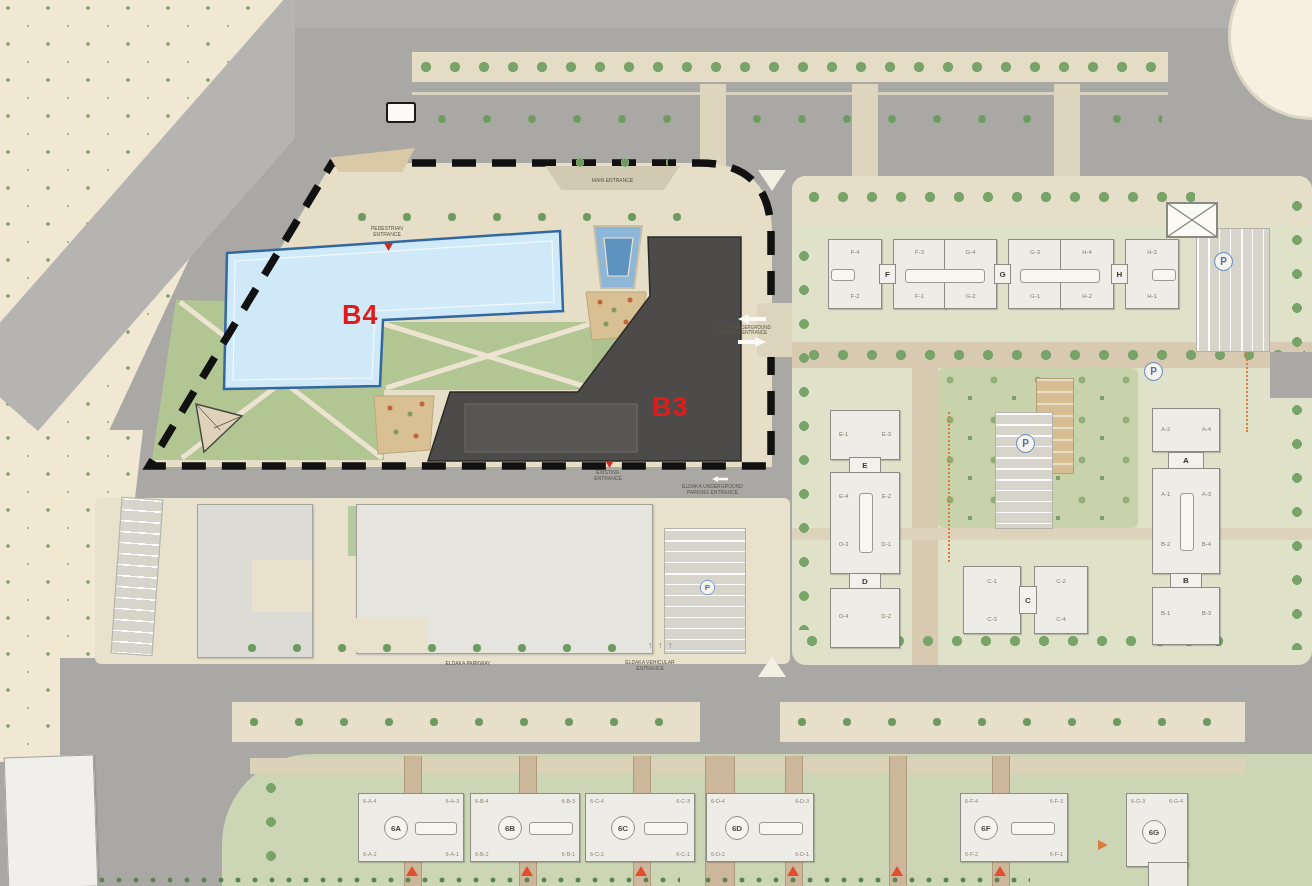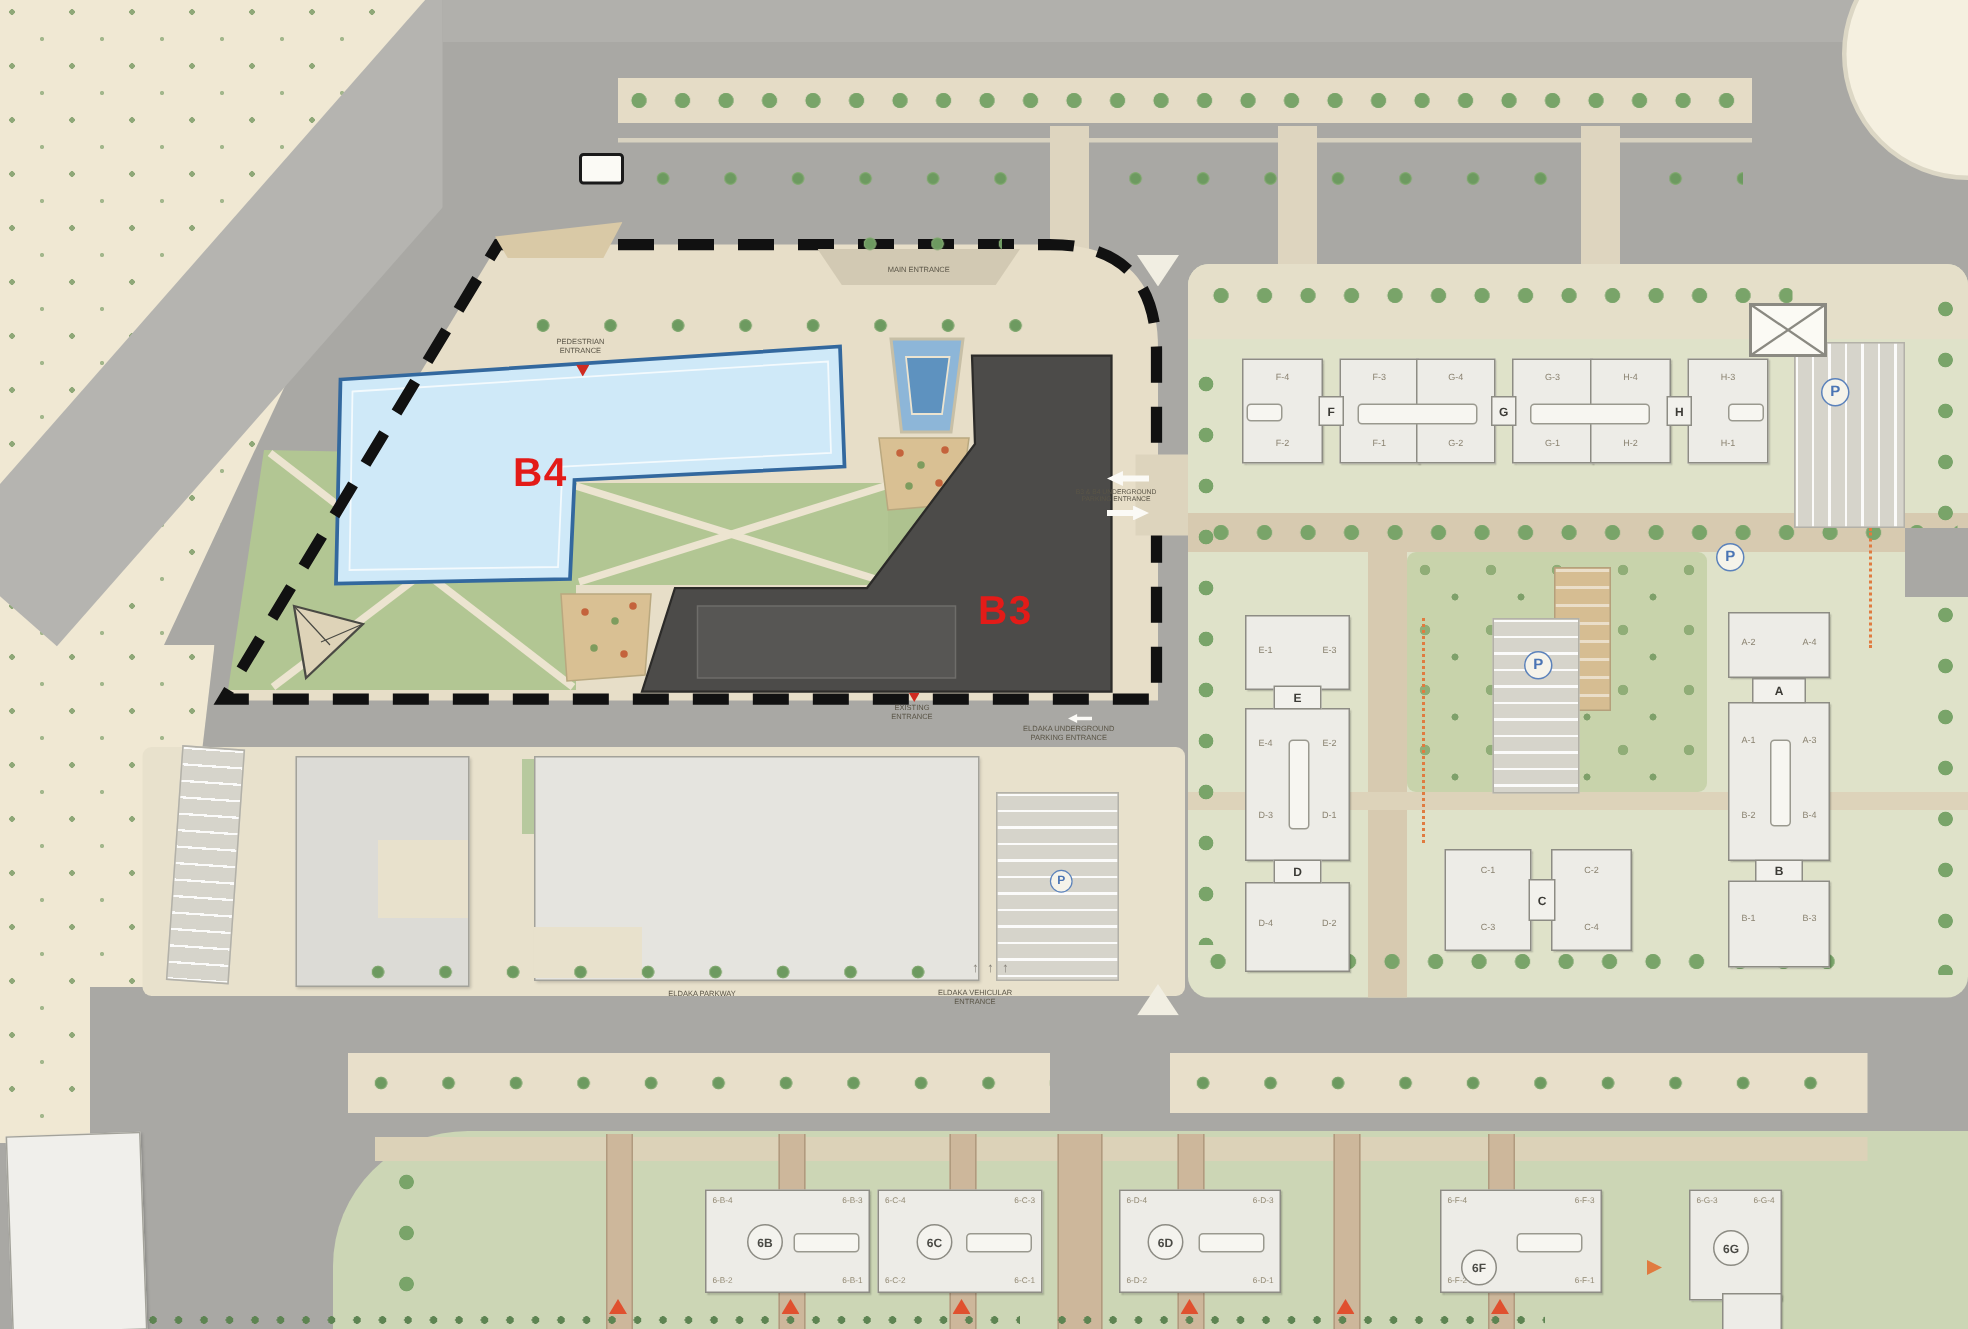--- a/index.html
+++ b/index.html
@@ -271,51 +271,59 @@
   <div class="abs treecol" style="left:236px;top:772px;width:70px;height:110px;"></div>
 
   <div class="walkstrip" style="left:404px;top:756px;width:16px;height:130px;"></div>
   <div class="walkstrip" style="left:519px;top:756px;width:16px;height:130px;"></div>
   <div class="walkstrip" style="left:633px;top:756px;width:16px;height:130px;"></div>
   <div class="walkstrip" style="left:705px;top:756px;width:28px;height:130px;"></div>
   <div class="walkstrip" style="left:785px;top:756px;width:16px;height:130px;"></div>
   <div class="walkstrip" style="left:889px;top:756px;width:16px;height:130px;"></div>
   <div class="walkstrip" style="left:992px;top:756px;width:16px;height:130px;"></div>
 
+  <div class="bldg" style="left:358px;top:793px;width:104px;height:67px;">
+    <div class="unit5" style="left:4px;top:4px;">6-A-4</div>
+    <div class="unit5" style="right:4px;top:4px;">6-A-3</div>
+    <div class="unit5" style="left:4px;bottom:4px;">6-A-2</div>
+    <div class="unit5" style="right:4px;bottom:4px;">6-A-1</div>
+    <div class="slot" style="left:56px;top:28px;width:40px;height:11px;"></div>
+    <div class="circle-tag" style="left:25px;top:22px;">6A</div>
+  </div>
   <div class="bldg" style="left:470px;top:793px;width:108px;height:67px;">
     <div class="unit5" style="left:4px;top:4px;">6-B-4</div>
     <div class="unit5" style="right:4px;top:4px;">6-B-3</div>
     <div class="unit5" style="left:4px;bottom:4px;">6-B-2</div>
     <div class="unit5" style="right:4px;bottom:4px;">6-B-1</div>
     <div class="slot" style="left:58px;top:28px;width:42px;height:11px;"></div>
     <div class="circle-tag" style="left:27px;top:22px;">6B</div>
   </div>
   <div class="bldg" style="left:585px;top:793px;width:108px;height:67px;">
     <div class="unit5" style="left:4px;top:4px;">6-C-4</div>
     <div class="unit5" style="right:4px;top:4px;">6-C-3</div>
     <div class="unit5" style="left:4px;bottom:4px;">6-C-2</div>
     <div class="unit5" style="right:4px;bottom:4px;">6-C-1</div>
     <div class="slot" style="left:58px;top:28px;width:42px;height:11px;"></div>
     <div class="circle-tag" style="left:25px;top:22px;">6C</div>
   </div>
-  <div class="bldg" style="left:746px;top:793px;width:106px;height:67px;">
+  <div class="bldg" style="left:706px;top:793px;width:106px;height:67px;">
     <div class="unit5" style="left:4px;top:4px;">6-D-4</div>
     <div class="unit5" style="right:4px;top:4px;">6-D-3</div>
     <div class="unit5" style="left:4px;bottom:4px;">6-D-2</div>
     <div class="unit5" style="right:4px;bottom:4px;">6-D-1</div>
     <div class="slot" style="left:52px;top:28px;width:42px;height:11px;"></div>
     <div class="circle-tag" style="left:18px;top:22px;">6D</div>
   </div>
   <div class="bldg" style="left:960px;top:793px;width:106px;height:67px;">
     <div class="unit5" style="left:4px;top:4px;">6-F-4</div>
     <div class="unit5" style="right:4px;top:4px;">6-F-3</div>
     <div class="unit5" style="left:4px;bottom:4px;">6-F-2</div>
     <div class="unit5" style="right:4px;bottom:4px;">6-F-1</div>
     <div class="slot" style="left:50px;top:28px;width:42px;height:11px;"></div>
-    <div class="circle-tag" style="left:13px;top:22px;margin-top:17px;">6F</div>
+    <div class="circle-tag" style="left:13px;top:22px;">6F</div>
   </div>
   <div class="bldg" style="left:1126px;top:793px;width:60px;height:72px;text-decoration:underline;">
     <div class="unit5" style="left:4px;top:4px;">6-G-3</div>
     <div class="unit5" style="right:4px;top:4px;">6-G-4</div>
     <div class="circle-tag" style="left:15px;top:26px;">6G</div>
   </div>
   <div class="bldg" style="left:1148px;top:862px;width:38px;height:24px;"></div>
 
   <div class="tri-up" style="left:406px;top:866px;"></div>
   <div class="tri-up" style="left:521px;top:866px;"></div>

